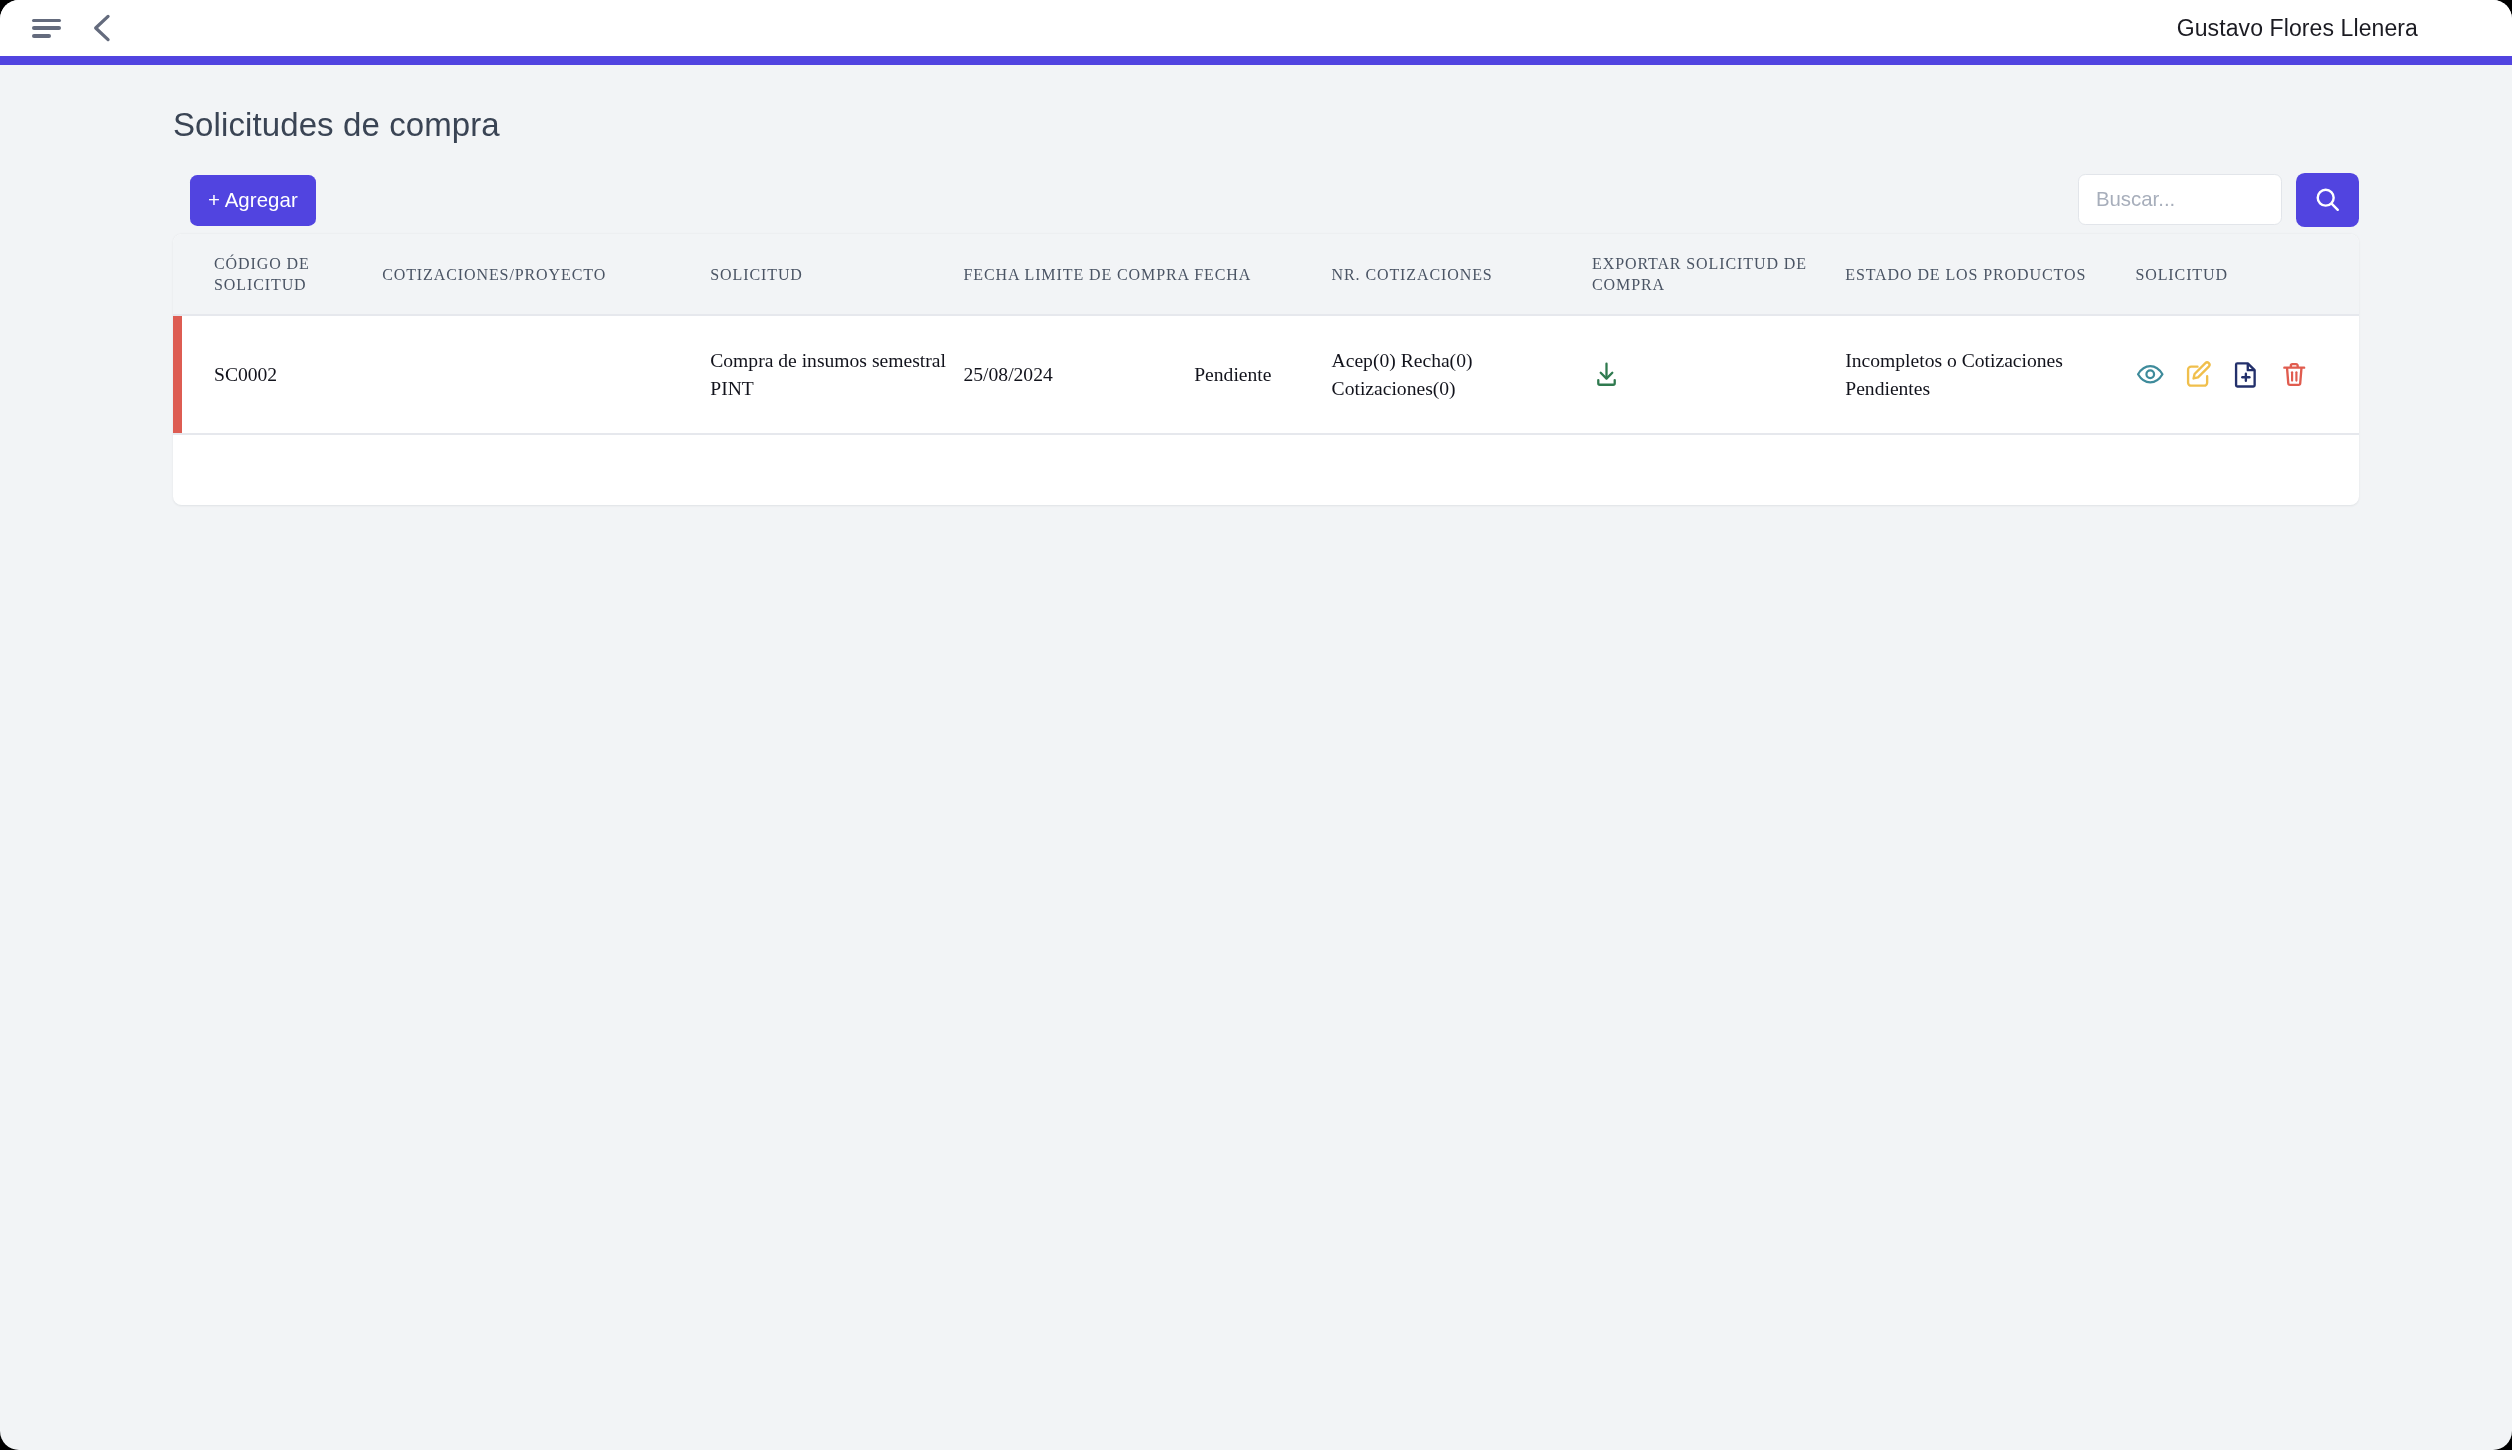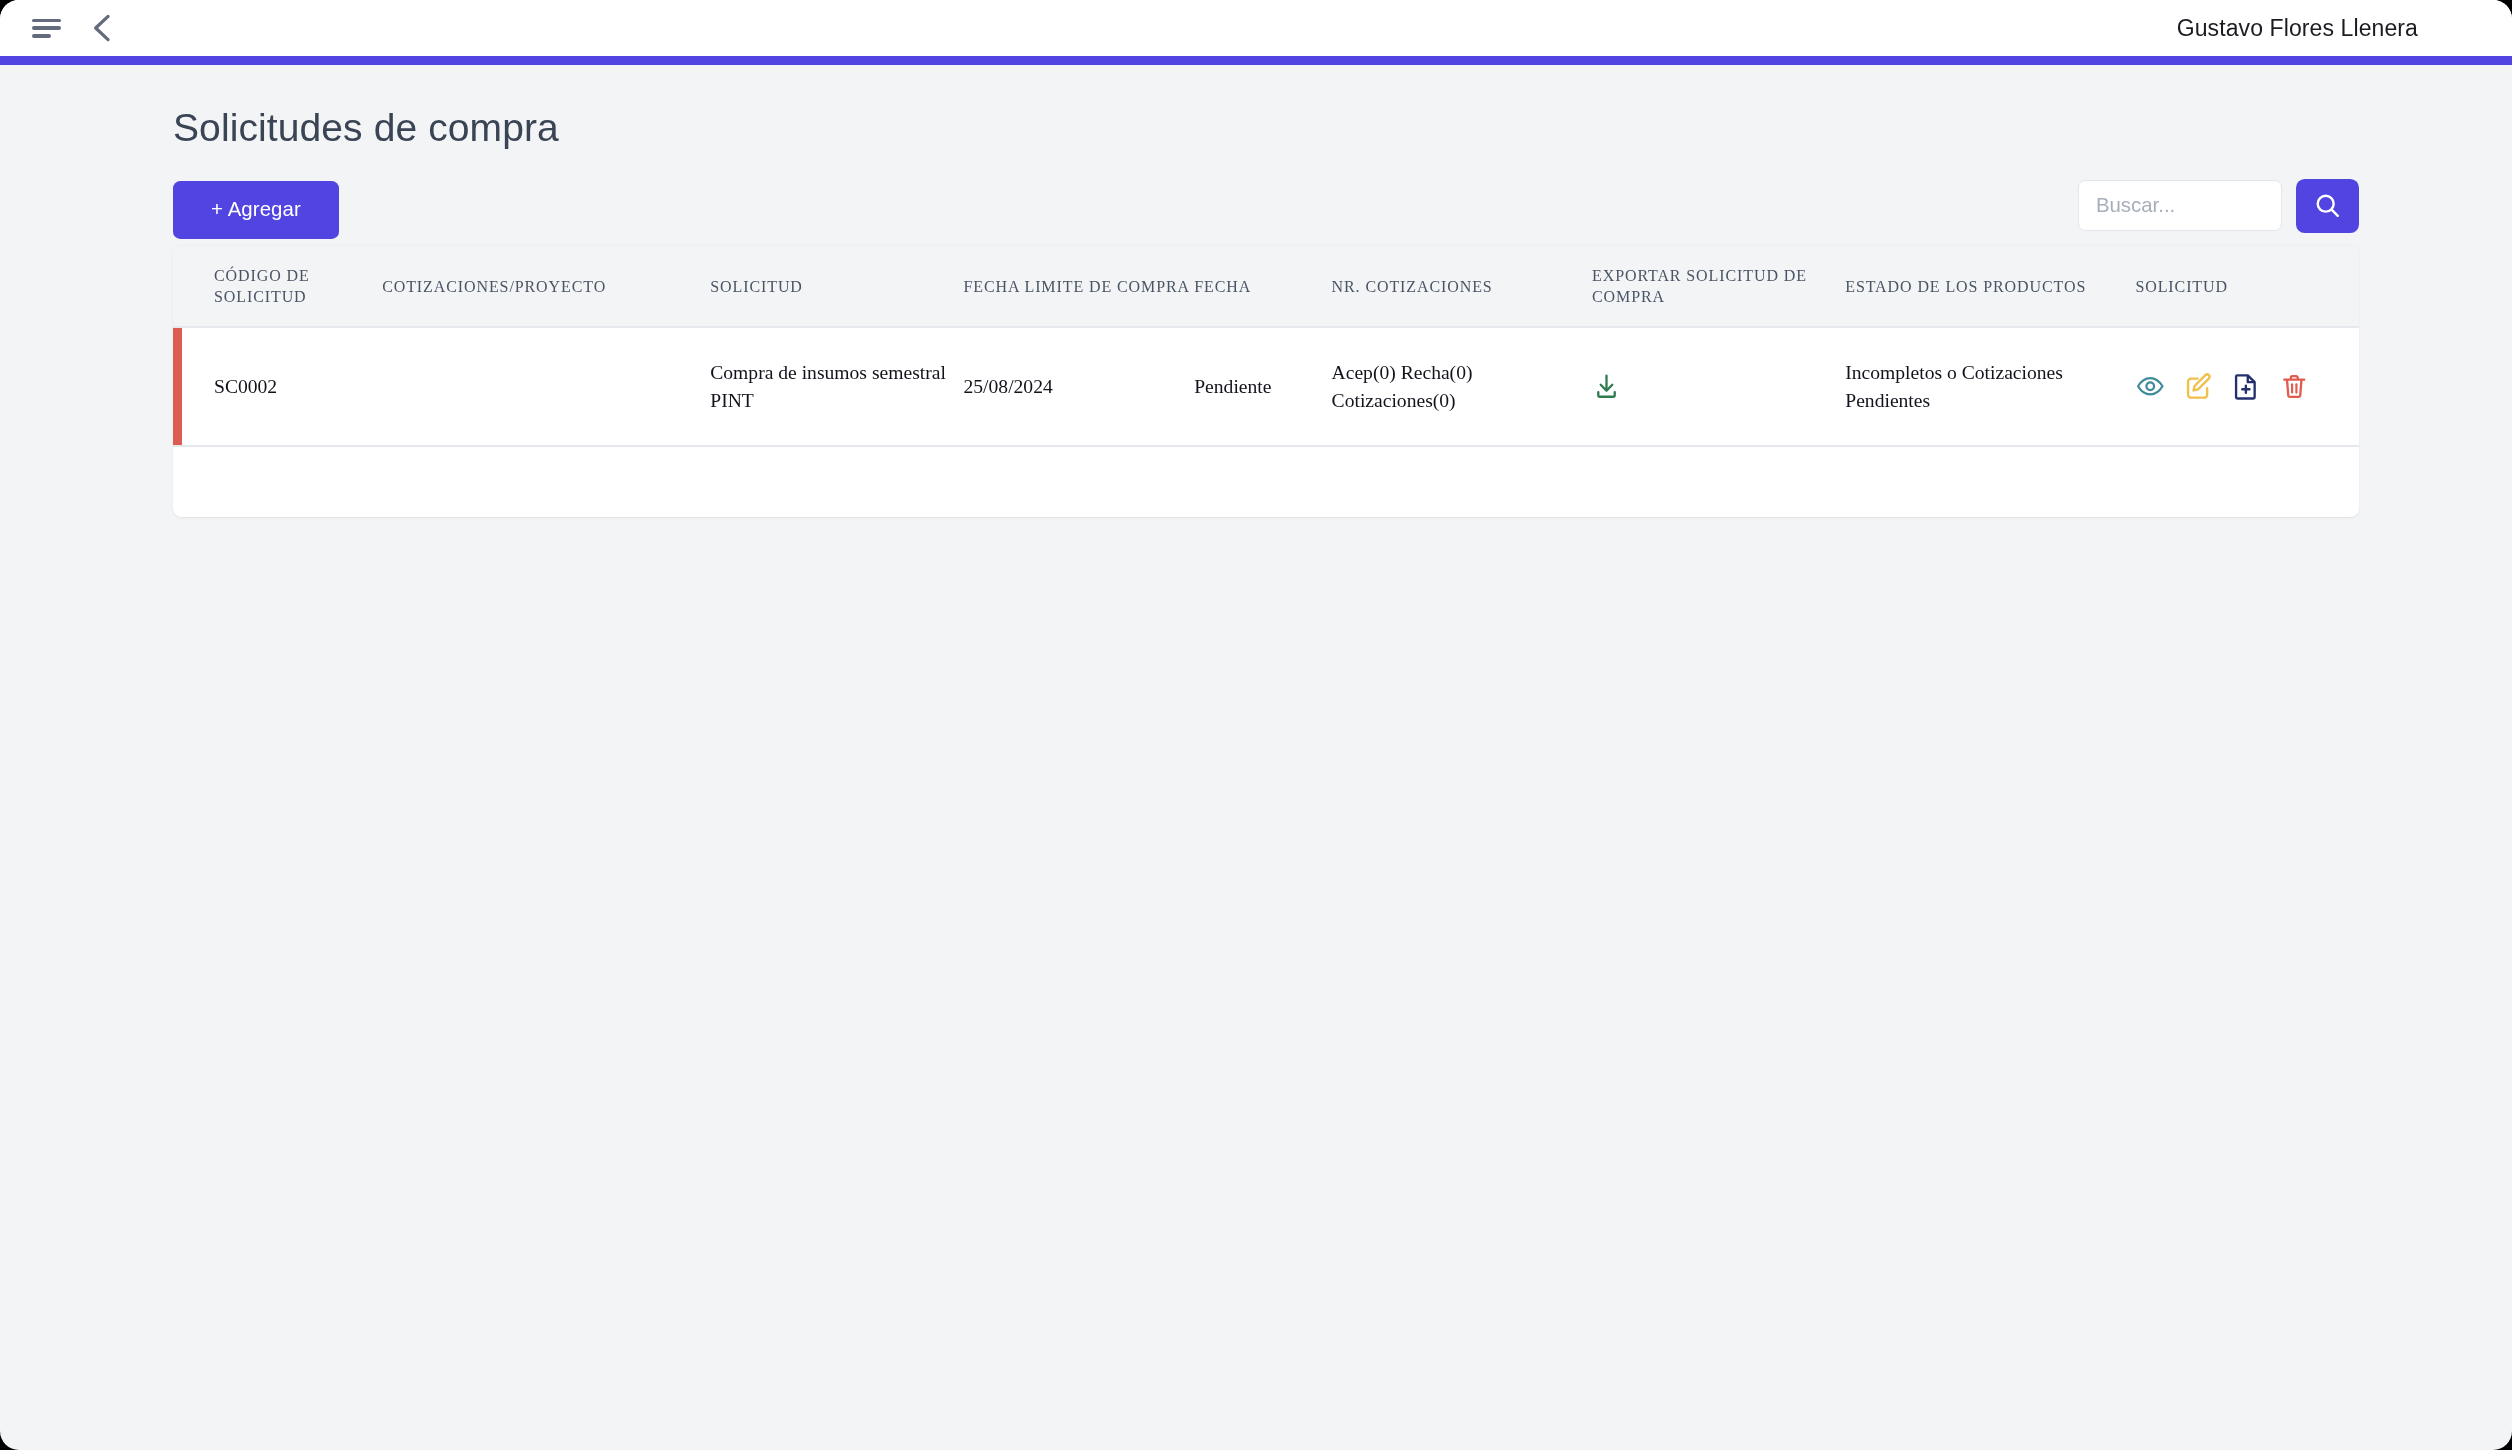--- a/index.html
+++ b/index.html
@@ -84,45 +84,46 @@
   }
 
   
   .page {
     padding: 41px 0 0 0;
   }
   .page-inner {
     margin: 0 153px 0 173px;
   }
   .page-title {
-    font-size: 39px;
+    font-size: 33px;
     font-weight: 400;
     color: #3a4454;
     margin: 0 0 30.5px 0;
     letter-spacing: 0.1px;
   }
 
   
   .toolbar {
     display: flex;
     align-items: flex-start;
     justify-content: space-between;
     margin-bottom: 0;
   }
   .btn-add {
     background: #5144e0;
     color: #ffffff;
     border: none;
     border-radius: 7.3px;
     font-size: 20.4px;
     font-family: "Liberation Sans", sans-serif;
-    padding: 0 38px;
-    height: 58px;
+    padding: 0 18px;
+    height: 51px;
     cursor: pointer;
     letter-spacing: 0.1px;
+    margin-left: 17px;
   }
   .search-wrap {
     display: flex;
     align-items: center;
     gap: 14.5px;
     margin-top: -2.2px;
   }
   .search-input {
     width: 204px;
     height: 51px;

